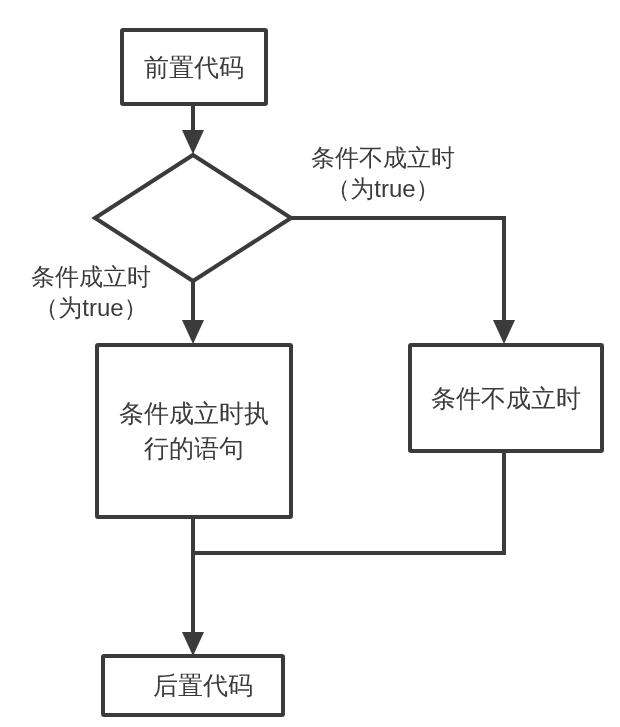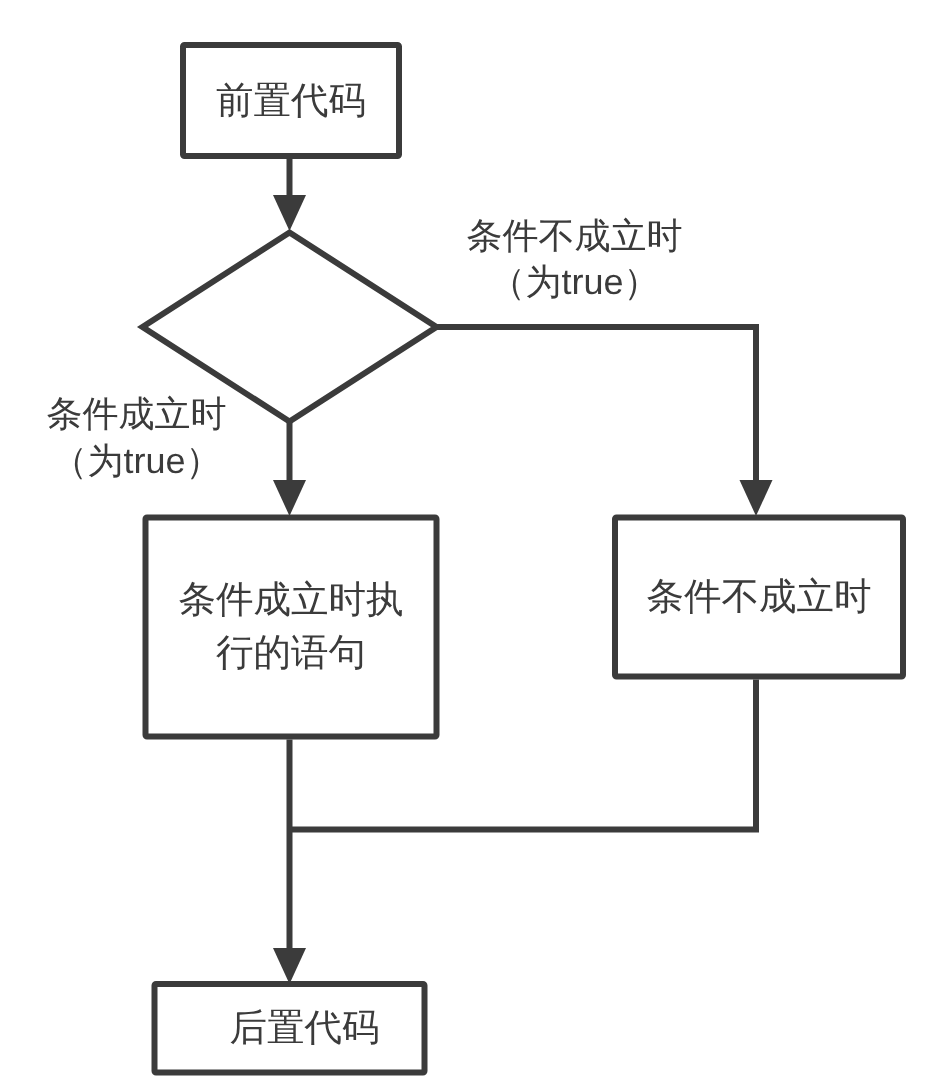--- a/index.html
+++ b/index.html
@@ -45,21 +45,21 @@
     background: #ffffff;
     display: flex;
     flex-direction: column;
     align-items: center;
     justify-content: center;
     font-size: 25px;
     line-height: 35px;
     color: #3b3b3b;
   }
   .box-pre    { left: 120px; top: 28px;  width: 148px; height: 78px;  }
-  .box-true   { left: 95px;  top: 343px; width: 198px; height: 150px; }
+  .box-true   { left: 95px;  top: 343px; width: 198px; height: 176px; }
   .box-false  { left: 408px; top: 343px; width: 196px; height: 110px; }
   .box-post   { left: 101px; top: 654px; width: 184px; height: 63px; padding-left: 20px;  }
   .diamond-label {
     position: absolute;
     left: 95px;
     top: 203px;
     width: 196px;
     text-align: center;
     font-size: 26px;
     line-height: 30px;

